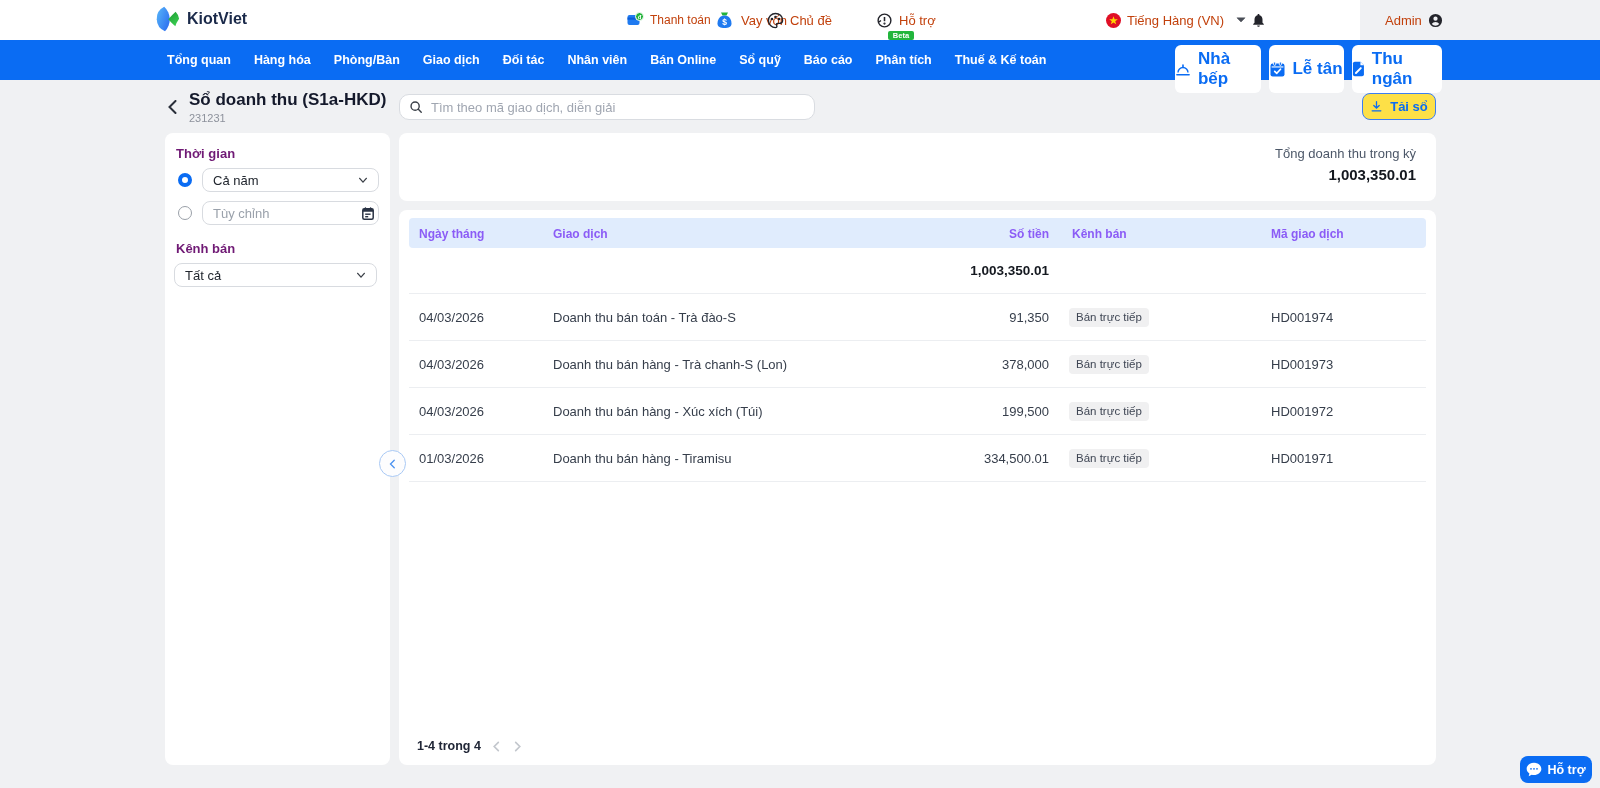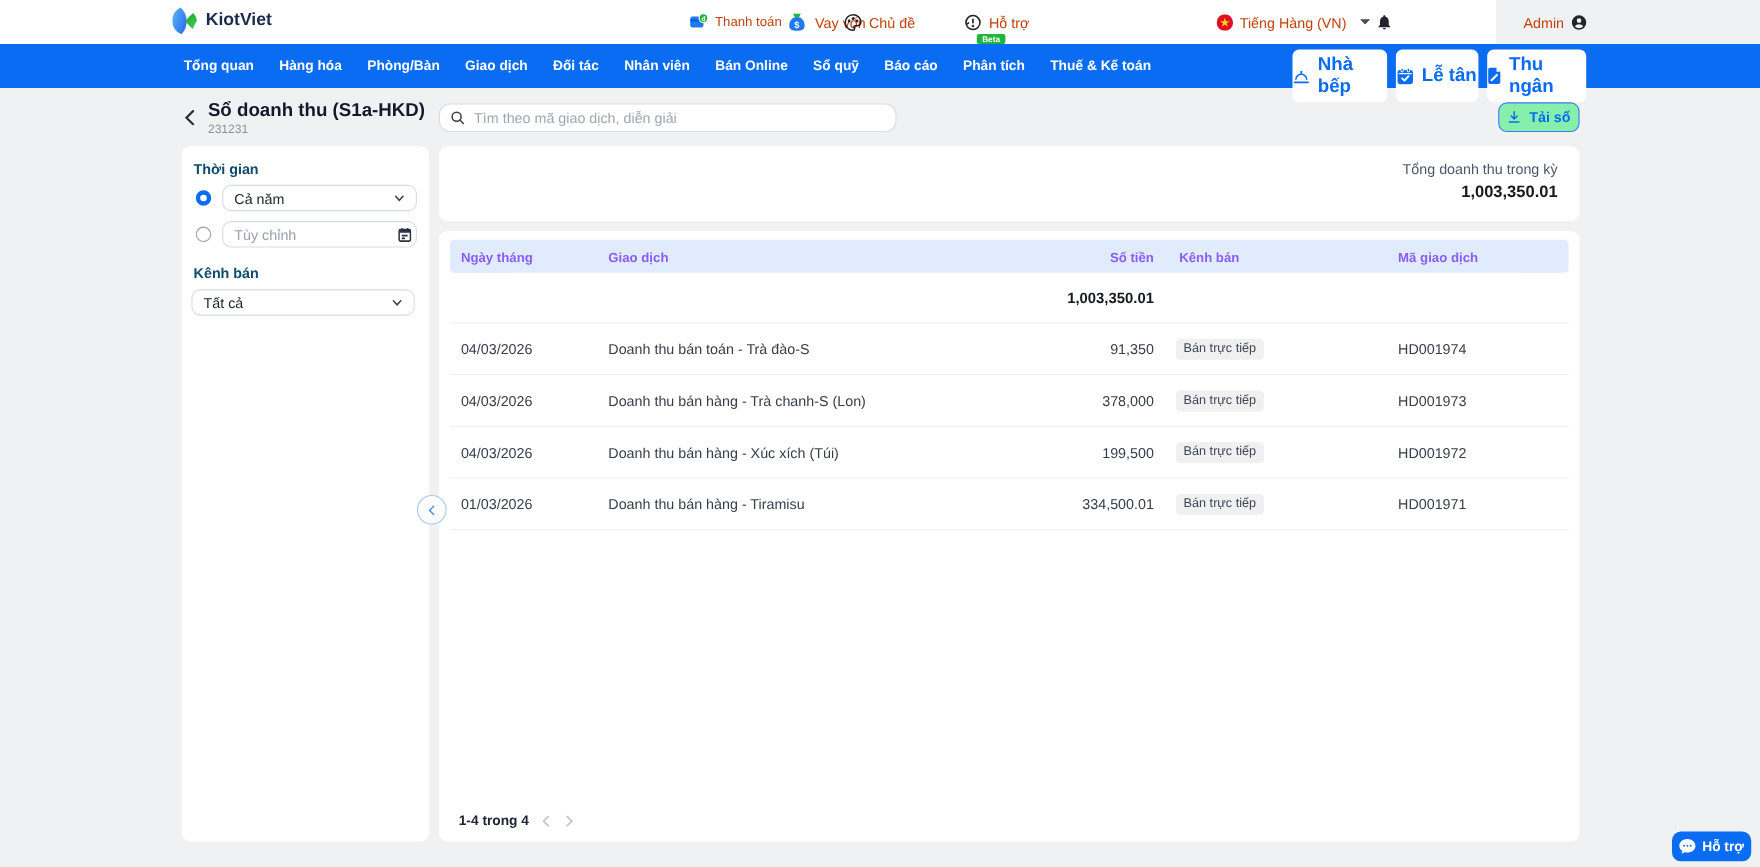--- a/index.html
+++ b/index.html
@@ -33,35 +33,35 @@
 #nb2 { left:1269px; width:75px; }
 #nb3 { left:1352px; width:90px; }
 
 
 #lefthead { position:absolute; left:165px; top:88px; width:230px; }
 #backarrow { position:absolute; left:3px; top:12px; }
 #pagetitle { position:absolute; left:24px; top:2px; font-size:17px; font-weight:bold; color:#14192b; white-space:nowrap; }
 #pagesub { position:absolute; left:24px; top:24px; font-size:11px; color:#8d929c; }
 
 #filterpanel { position:absolute; left:165px; top:133px; width:225px; height:632px; background:#fff; border-radius:8px; }
-.flabel { font-size:13px; font-weight:bold; color:#0c4a6e; }
+.flabel { font-size:13px; font-weight:bold; color:#701a75; }
 #lb1 { position:absolute; left:11px; top:13px; }
 #lb2 { position:absolute; left:11px; top:108px; }
 .radio { position:absolute; width:14px; height:14px; border-radius:50%; }
 #r1 { left:13px; top:40px; border:4px solid #0a6cf3; background:#fff; }
 #r2 { left:13px; top:73px; border:1.5px solid #9aa0a8; background:#fff; }
 .fctrl { position:absolute; left:37px; width:177px; height:24px; border:1px solid #d8dbe0; border-radius:8px; background:#fff; display:flex; align-items:center; font-size:13px; color:#21262e; padding:0 10px; }
 #dd1 { top:35px; }
 #in1 { top:68px; color:#9aa1ab; }
 #dd2 { top:130px; left:9px; width:203px; }
 .fctrl .grow { flex:1; }
 .chev { width:10px; height:10px; }
 #searchbox { position:absolute; left:399px; top:94px; width:416px; height:26px; background:#fff; border:1px solid #d9dce1; border-radius:10px; display:flex; align-items:center; padding:0 9px; gap:8px; }
 #searchbox .ph { color:#a0a6b1; font-size:13px; }
-#btn-taiso { position:absolute; left:1362px; top:93px; width:74px; height:27px; background:#86efac; border:1px solid #3c7ef2; border-radius:8px; display:flex; align-items:center; justify-content:center; gap:7px; color:#0a6cf3; font-size:13px; font-weight:bold;text-align:right; }
+#btn-taiso { position:absolute; left:1362px; top:93px; width:74px; height:27px; background:#fde047; border:1px solid #3c7ef2; border-radius:8px; display:flex; align-items:center; justify-content:center; gap:7px; color:#0a6cf3; font-size:13px; font-weight:bold;text-align:right; }
 
 #card1 { position:absolute; left:399px; top:133px; width:1037px; height:68px; background:#fff; border-radius:8px; }
 #card1 .l1 { position:absolute; right:20px; top:13px; font-size:13px; color:#4c5768; }
 #card1 .l2 { position:absolute; right:20px; top:33px; font-size:15px; font-weight:bold; color:#14181f; }
 
 #card2 { position:absolute; left:399px; top:210px; width:1037px; height:555px; background:#fff; border-radius:8px; }
 #thead { position:absolute; left:10px; top:8px; width:1017px; height:30px; background:#e0ecfd; border-radius:4px; }
 #thead div { position:absolute; top:9px; font-size:12px; font-weight:bold; color:#8b5cf6; }
 .c-date { left:10px; }
 .c-trans { left:144px; }

